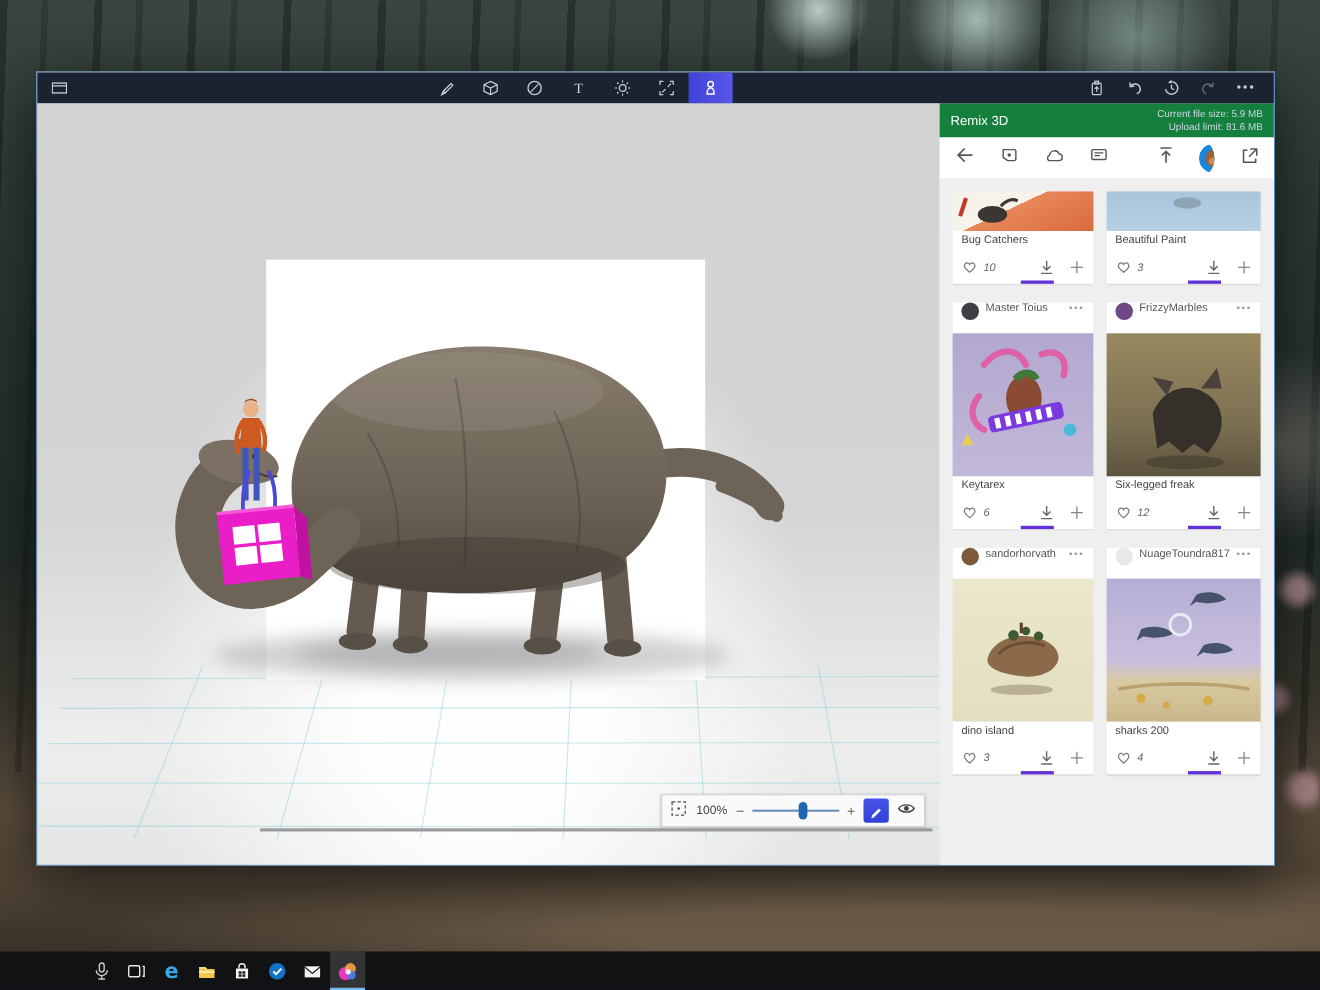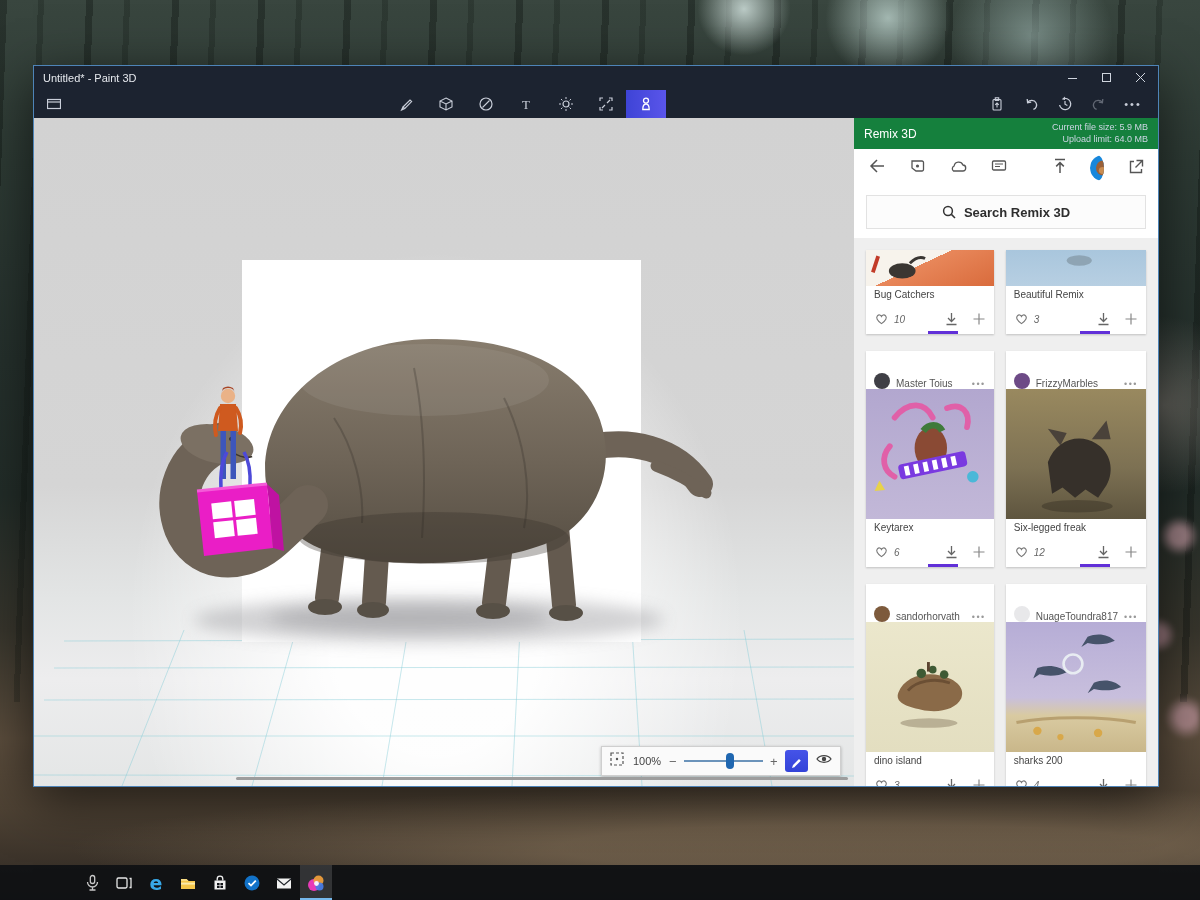--- a/index.html
+++ b/index.html
@@ -68,21 +68,21 @@
   .panel-title{font-size:12px;}
   .header-caps{font-size:9px;color:#ccd5e3;text-align:right;line-height:1.3;}
   .panel-nav{height:37px;flex:0 0 auto;display:flex;align-items:center;padding:0 14px;gap:22px;background:#fff;}
   .nav-spacer{flex:1;}
   .avatar-btn{width:26px;height:26px;border-radius:50%;overflow:hidden;}
   .searchbox{margin:9px 12px 9px;height:32px;flex:0 0 auto;border:1px solid #e2e2e2;background:#fcfcfc;
     display:flex;align-items:center;justify-content:center;gap:8px;font-size:13px;font-weight:bold;color:#2e2e2e;}
   .cards{flex:1;min-height:0;background:#efefef;padding:12px 12px 0;display:grid;
     grid-template-columns:1fr 1fr;gap:17px 12px;grid-auto-rows:min-content;overflow:hidden;}
   .card{background:#fff;box-shadow:0 1px 2px rgba(0,0,0,.2);position:relative;display:flex;flex-direction:column;}
-  .card-header{height:38px;display:flex;align-items:flex-end;gap:6px;padding:0 8px;font-size:10px;color:#555;flex:0 0 auto;}
+  .card-header{height:28px;display:flex;align-items:flex-start;gap:6px;padding:0 8px;font-size:10px;color:#555;flex:0 0 auto;}
   .avatar{width:16px;height:16px;border-radius:50%;flex:0 0 auto;}
   .card-more{margin-left:auto;color:#999;font-size:9px;letter-spacing:1.5px;}
   .thumb{height:130px;position:relative;overflow:hidden;}
   .card.r1 .thumb{height:36px;}
   .card-title{height:17px;font-size:10px;color:#444;padding:3px 8px 0;}
   .card-actions{height:26px;display:flex;align-items:center;padding:0 9px 2px;position:relative;}
   .likes{display:flex;align-items:center;gap:6px;font-size:10px;color:#666;font-style:italic;}
   .act-right{margin-left:auto;display:flex;align-items:center;gap:15px;}
   .dl-bar{position:absolute;right:36px;bottom:0;width:30px;height:3px;background:#6130d8;}
   .t-bug{background:linear-gradient(155deg,#f7f3ec 42%,#e8875a 42%,#d96b3c 100%);}
@@ -105,40 +105,20 @@
 
 <div class="desktop">
   <div class="wall-trees"></div>
   <div class="wall-light"></div>
   <div class="wall-blossom"></div>
   <div class="wall-path"></div>
 </div>
 
 <div class="window">
 
-  <div class="titlebar">
-    <span>Untitled* - Paint 3D</span>
-    <div class="win-controls">
-      <span class="win-btn">
-        <svg width="10" height="10">
-            <line x1="0" y1="5.5" x2="9" y2="5.5" stroke="#cfd5de" stroke-width="1"></line>
-          </svg>
-        </span>
-      <span class="win-btn">
-        <svg width="10" height="10">
-            <rect x="0.5" y="0.5" width="8" height="8" fill="none" stroke="#cfd5de"></rect>
-          </svg>
-        </span>
-      <span class="win-btn">
-        <svg width="10" height="10">
-            <path d="M0,0 L9,9 M9,0 L0,9" stroke="#cfd5de" stroke-width="1"></path>
-          </svg>
-        </span>
-    </div>
-  </div>
 
   <div class="toolbar">
     <div class="menu-left">
       <svg width="14" height="12">
           <rect x="0.5" y="1.5" width="13" height="9" fill="none" stroke="#c9ced9" stroke-width="1.2"></rect>
           <line x1="0.5" y1="4" x2="13.5" y2="4" stroke="#c9ced9" stroke-width="1.2"></line>
         </svg>
     </div>
     <div class="tools">
       <span class="tool">
@@ -340,21 +320,21 @@
             </svg></span>
       </div>
       <div class="hscroll"></div>
     </div>
 
     <div class="panel">
       <div class="panel-header">
         <span class="panel-title">Remix 3D</span>
         <span class="header-caps">
           <span>Current file size: 5.9 MB</span><br>
-          <span>Upload limit: 64.0 MB</span>
+          <span>Upload limit: 81.6 MB</span>
         </span>
       </div>
 
       <div class="panel-nav">
         <span>
           <svg width="18" height="16">
               <path d="M16,8 H3 M9,2 L3,8 L9,14" fill="none" stroke="#555" stroke-width="1.5"></path>
             </svg></span>
         <span>
           <svg width="18" height="18">
@@ -382,27 +362,20 @@
               <ellipse cx="13" cy="13" rx="7" ry="7.6" fill="#9a6038"></ellipse>
               <ellipse cx="13" cy="15.5" rx="4.2" ry="3.4" fill="#c98d52"></ellipse>
             </svg></span>
         <span>
           <svg width="18" height="18">
               <path d="M8,4.5 H4.5 V15.5 H15.5 V12" fill="none" stroke="#555" stroke-width="1.4"></path>
               <path d="M10.5,3.5 H16.5 V9.5 M16.5,3.5 L9.5,10.5" fill="none" stroke="#555" stroke-width="1.4"></path>
             </svg></span>
       </div>
 
-      <div class="searchbox">
-        <svg width="14" height="14">
-            <circle cx="6" cy="6" r="4.4" fill="none" stroke="#333" stroke-width="1.5"></circle>
-            <line x1="9.4" y1="9.4" x2="13" y2="13" stroke="#333" stroke-width="1.5"></line>
-          </svg>
-        <span>Search Remix 3D</span>
-      </div>
 
       <div class="cards">
 
         <div class="card r1">
           <div class="thumb t-bug">
             <svg viewBox="0 0 134 36">
                 <ellipse cx="38" cy="22" rx="14" ry="8" fill="#3a3632"></ellipse>
                 <path d="M46,14 C52,8 58,7 62,9" stroke="#3a3632" stroke-width="3" fill="none"></path>
                 <rect x="8" y="6" width="4" height="18" fill="#c23b28" transform="rotate(18 10 15)"></rect>
               </svg>
@@ -426,21 +399,21 @@
             <span class="dl-bar"></span>
           </div>
         </div>
 
         <div class="card r1">
           <div class="thumb t-lamp">
             <svg viewBox="0 0 134 36">
                 <ellipse cx="70" cy="10" rx="12" ry="5" fill="#8ea4b4"></ellipse>
               </svg>
           </div>
-          <div class="card-title">Beautiful Remix</div>
+          <div class="card-title">Beautiful Paint</div>
           <div class="card-actions">
             <span class="likes">
               <svg width="13" height="12">
                   <path d="M6.5,10.6 C2,7.4 0.8,4.6 2.4,2.8 C3.8,1.3 5.8,1.9 6.5,3.4 C7.2,1.9 9.2,1.3 10.6,2.8 C12.2,4.6 11,7.4 6.5,10.6 Z" fill="none" stroke="#777" stroke-width="1.1"></path>
                 </svg>
               <span>3</span>
               </span>
             <span class="act-right">
               <svg width="13" height="14">
                   <path d="M6.5,1 V9 M3,6 L6.5,9.5 L10,6 M1.5,12.5 H11.5" fill="none" stroke="#666" stroke-width="1.3"></path>

